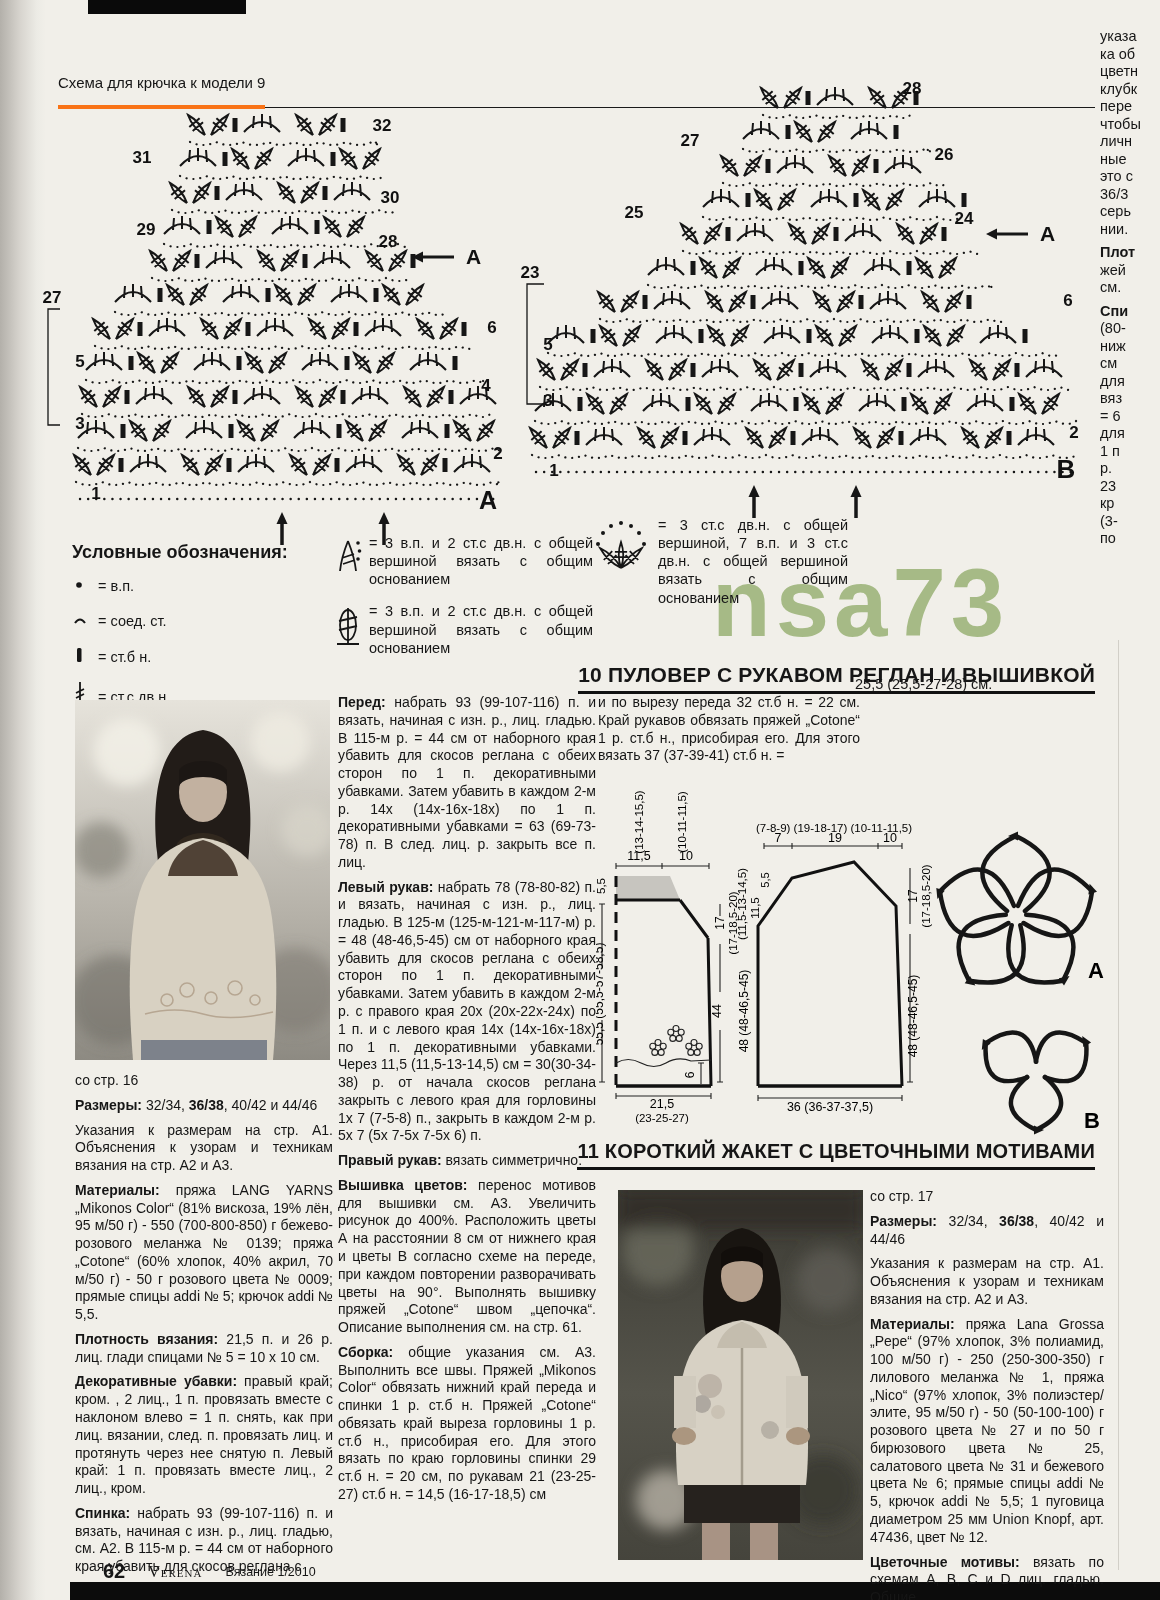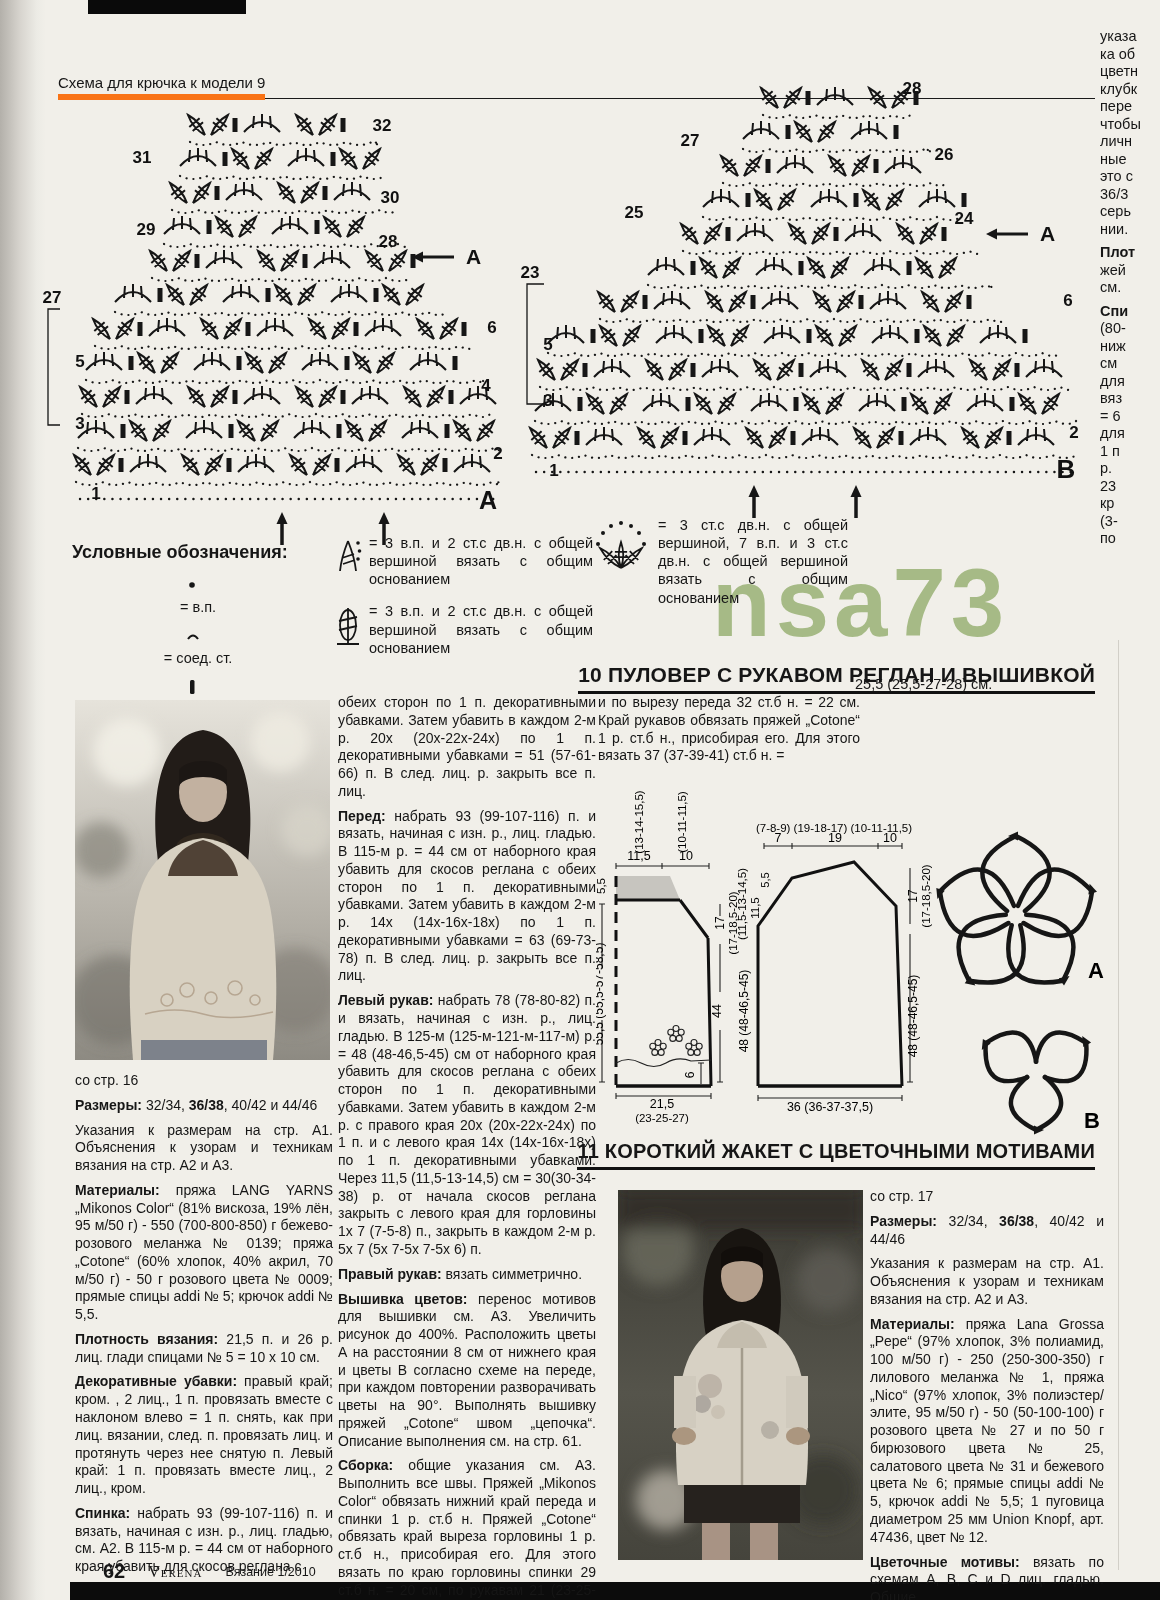--- a/index.html
+++ b/index.html
@@ -4,31 +4,31 @@
 <style>
   html,body{margin:0;padding:0;background:#8a8881;}
   .page{position:relative;width:1160px;height:1600px;background:#f1efe9;overflow:hidden;
         font-family:"Liberation Sans",sans-serif;color:#161616;}
   .abs{position:absolute;}
   .curl{left:0;top:0;width:46px;height:1600px;
         background:linear-gradient(90deg,#b3b0aa 0%,#d8d5cf 45%,#ecebe5 80%,#f1efe9 100%);}
   .topbar{background:#0a0a0a;}
   .botbar{background:#0c0c0c;}
   .hdr-row{display:flex;align-items:flex-end;}
-  .hdr-label{font-size:15px;padding-bottom:3px;border-bottom:6px solid #f97316;white-space:nowrap;}
+  .hdr-label{font-size:15px;padding-bottom:14px;border-bottom:4px solid #f97316;white-space:nowrap;}
   .hdr-rule{flex:1;border-bottom:1.5px solid #1a1a1a;margin-bottom:1px;}
   .sec-row{display:flex;align-items:flex-end;flex-direction:column;}
   .sec-title{font-size:21px;font-weight:900;letter-spacing:.2px;padding-bottom:4px;
              border-bottom:3.5px solid #111;white-space:nowrap;}
   .sec-rule{flex:1;border-bottom:1.8px solid #1a1a1a;margin-bottom:2px;margin-left:6px;}
   .col{font-size:14px;line-height:1.27;text-align:justify;}
   .para{margin:0 0 7px 0;}
   .para b{font-weight:700;}
   .legend-title{font-weight:700;font-size:18px;margin-bottom:10px;}
-  .legend-item{display:flex;align-items:center;margin-bottom:9px;flex-direction:column;}
+  .legend-item{display:flex;align-items:center;margin-bottom:9px;}
   .lsym{width:26px;flex:0 0 26px;}
   .ltxt{font-size:14.5px;}
   .cluster-item{display:flex;margin-bottom:14px;}
   .csym{flex:0 0 34px;padding-top:2px;}
   .csym-big{flex:0 0 70px;padding-top:4px;}
   .ctxt{font-size:14.5px;line-height:1.25;text-align:justify;}
   .watermark{font-size:96px;font-weight:700;color:#4d7c0f;opacity:.45;letter-spacing:5px;}
   .size-note{font-size:14.5px;}
   .margin-col{font-size:14.5px;line-height:1.2;width:60px;overflow:hidden;white-space:nowrap;}
   .mline{height:17.5px;}
@@ -294,21 +294,20 @@
       <p class="para">со стр. 16</p>
       <p class="para"><b>Размеры:</b> 32/34, <b>36/38</b>, 40/42 и 44/46</p>
       <p class="para">Указания к размерам на стр. А1. Объяснения к узорам и техникам вязания на стр. А2 и А3.</p>
       <p class="para"><b>Материалы:</b> пряжа LANG YARNS „Mikonos Color“ (81% вискоза, 19% лён, 95 м/50 г) - 550 (700-800-850) г бежево-розового меланжа № 0139; пряжа „Cotone“ (60% хлопок, 40% акрил, 70 м/50 г) - 50 г розового цвета № 0009; прямые спицы addi № 5; крючок addi № 5,5.</p>
       <p class="para"><b>Плотность вязания:</b> 21,5 п. и 26 р. лиц. глади спицами № 5 = 10 х 10 см.</p>
       <p class="para"><b>Декоративные убавки:</b> правый край; кром. , 2 лиц., 1 п. провязать вместе с наклоном влево = 1 п. снять, как при лиц. вязании, след. п. провязать лиц. и протянуть через нее снятую п. Левый край: 1 п. провязать вместе лиц., 2 лиц., кром.</p>
       <p class="para"><b>Спинка:</b> набрать 93 (99-107-116) п. и вязать, начиная с изн. р., лиц. гладью, см. А2. В 115-м р. = 44 см от наборного края убавить для скосов реглана с</p>
     </div>
 
   <div class="abs col" style="left:338px;top:694px;width:258px">
-      <p class="para">обеих сторон по 1 п. декоративными убавками. Затем убавить в каждом 2-м р. 20х (20х-22х-24х) по 1 п. декоративными убавками = 51 (57-61-66) п. В след. лиц. р. закрыть все п. лиц.</p>
       <p class="para"><b>Перед:</b> набрать 93 (99-107-116) п. и вязать, начиная с изн. р., лиц. гладью. В 115-м р. = 44 см от наборного края убавить для скосов реглана с обеих сторон по 1 п. декоративными убавками. Затем убавить в каждом 2-м р. 14х (14х-16х-18х) по 1 п. декоративными убавками = 63 (69-73-78) п. В след. лиц. р. закрыть все п. лиц.</p>
       <p class="para"><b>Левый рукав:</b> набрать 78 (78-80-82) п. и вязать, начиная с изн. р., лиц. гладью. В 125-м (125-м-121-м-117-м) р. = 48 (48-46,5-45) см от наборного края убавить для скосов реглана с обеих сторон по 1 п. декоративными убавками. Затем убавить в каждом 2-м р. с правого края 20х (20х-22х-24х) по 1 п. и с левого края 14х (14х-16х-18х) по 1 п. декоративными убавками. Через 11,5 (11,5-13-14,5) см = 30(30-34-38) р. от начала скосов реглана закрыть с левого края для горловины 1х 7 (7-5-8) п., закрыть в каждом 2-м р. 5х 7 (5х 7-5х 7-5х 6) п.</p>
       <p class="para"><b>Правый рукав:</b> вязать симметрично.</p>
       <p class="para"><b>Вышивка цветов:</b> перенос мотивов для вышивки см. А3. Увеличить рисунок до 400%. Расположить цветы А на расстоянии 8 см от нижнего края и цветы В согласно схеме на переде, при каждом повторении разворачивать цветы на 90°. Выполнять вышивку пряжей „Cotone“ швом „цепочка“. Описание выполнения см. на стр. 61.</p>
       <p class="para"><b>Сборка:</b> общие указания см. А3. Выполнить все швы. Пряжей „Mikonos Color“ обвязать нижний край переда и спинки 1 р. ст.б н. Пряжей „Cotone“ обвязать край выреза горловины 1 р. ст.б н., присобирая его. Для этого вязать по краю горловины спинки 29 ст.б н. = 20 см, по рукавам 21 (23-25-27) ст.б н. = 14,5 (16-17-18,5) см</p>
     </div>
 
   <div class="abs col" style="left:598px;top:694px;width:262px">
       <p class="para">и по вырезу переда 32 ст.б н. = 22 см. Край рукавов обвязать пряжей „Cotone“ 1 р. ст.б н., присобирая его. Для этого вязать 37 (37-39-41) ст.б н. =</p>
     </div>

